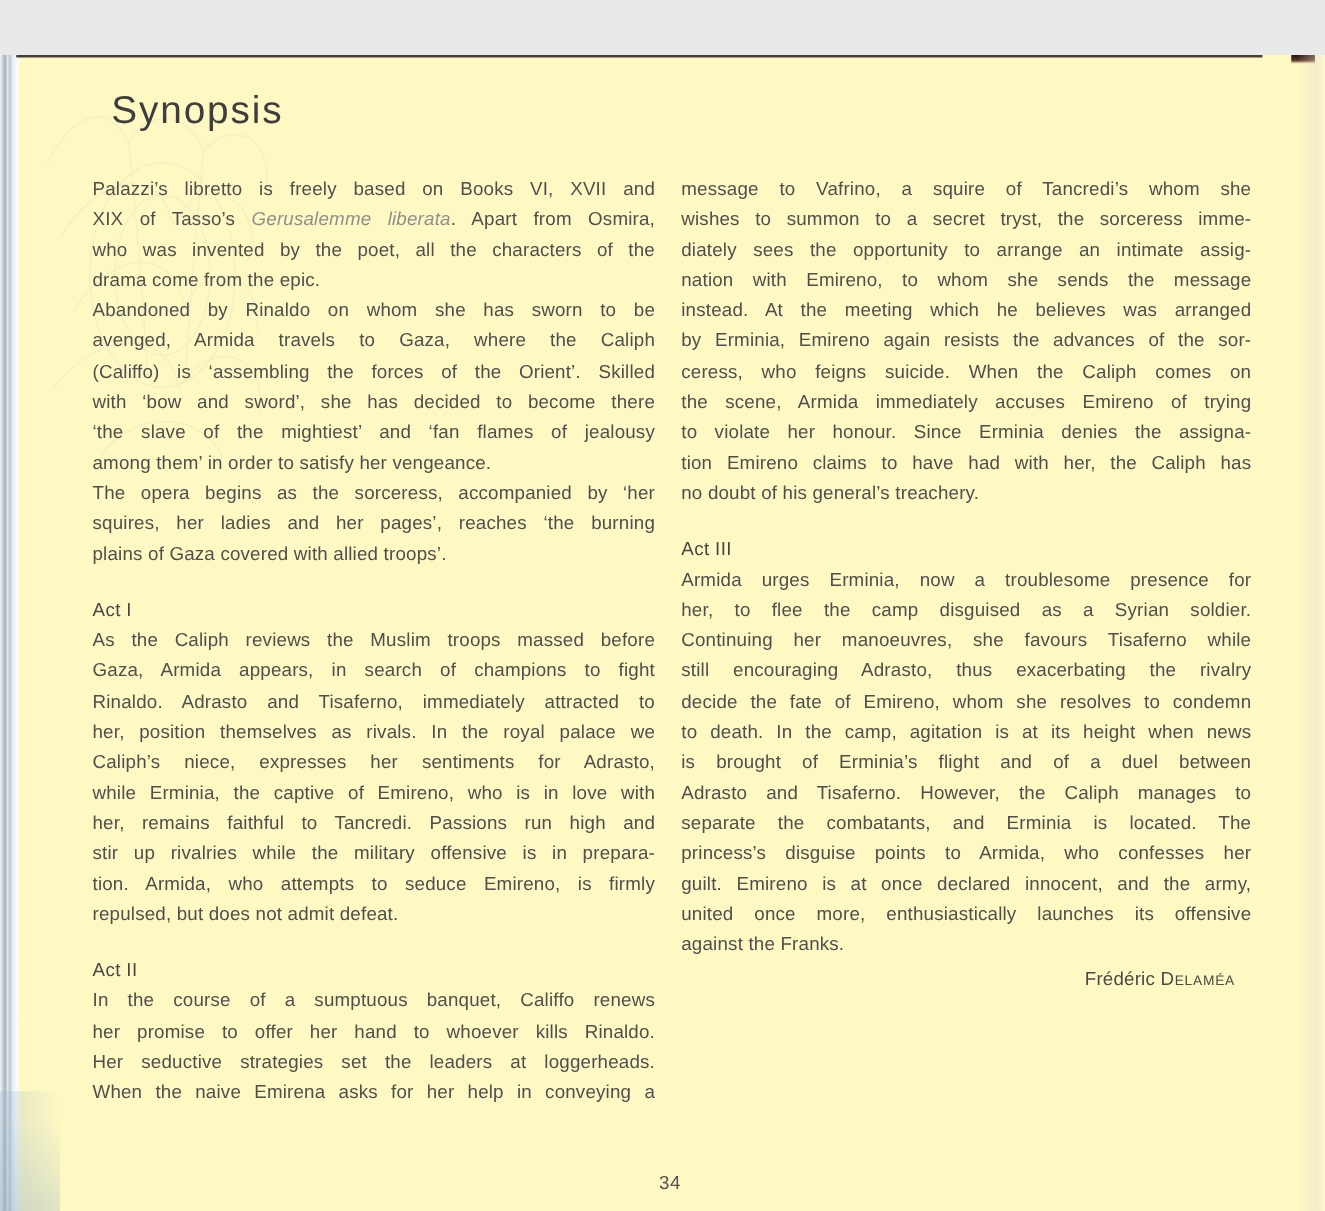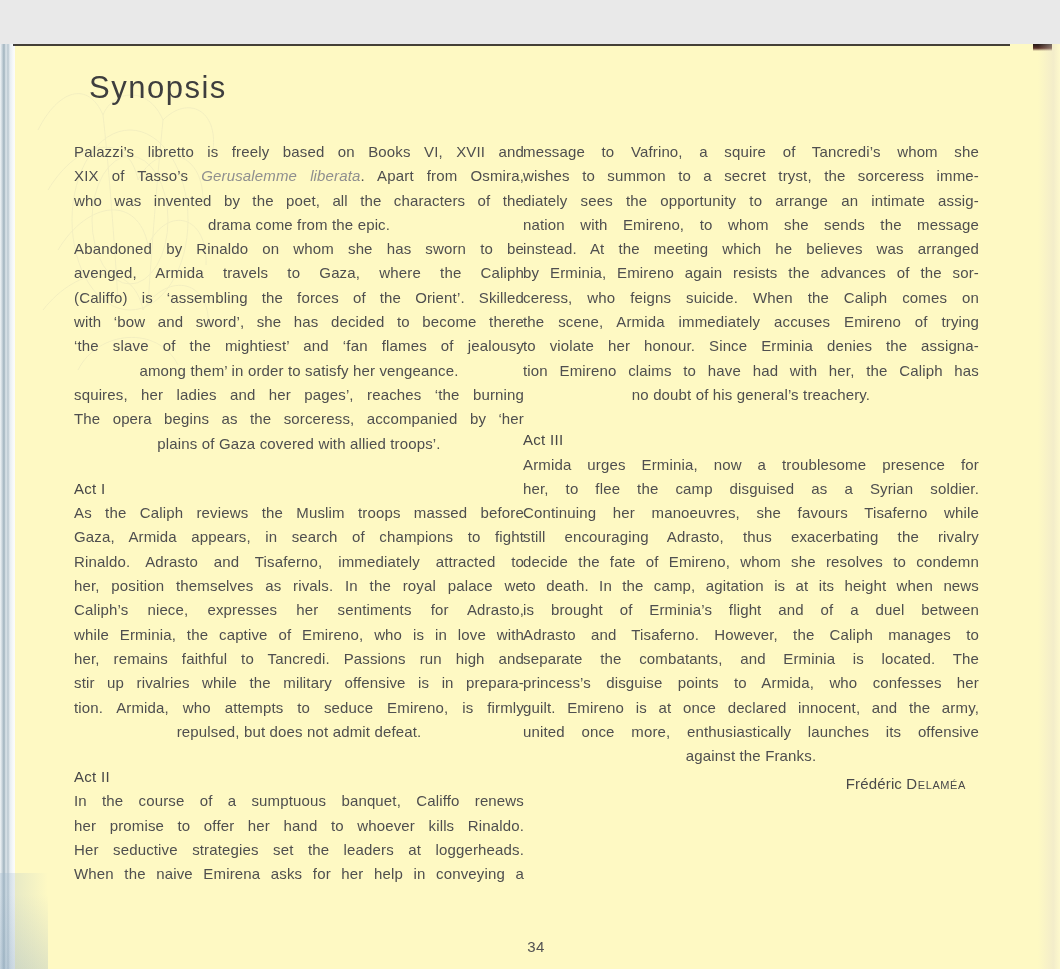--- a/index.html
+++ b/index.html
@@ -73,23 +73,23 @@
   }
 
   .col {
     position: absolute;
     top: 96px;
     font-size: 15px;
     line-height: 24.3px;
     letter-spacing: 0.15px;
   }
   .col-left  { left: 74px;  width: 450px; }
-  .col-right { left: 523px; width: 456px; }
-
-  .line { text-align: center; }
+  .col-right { left: 545px; width: 456px; }
+
+  .line { text-align: left; }
   .line.j {
     text-align: justify;
     text-align-last: justify;
   }
   .italic {
     font-style: italic;
     color: #8f8f8f;
   }
   .act-heading {
     margin-top: 21px;
@@ -150,22 +150,22 @@
       </div>
       <div class="paragraph">
         <div class="line j">Abandoned by Rinaldo on whom she has sworn to be</div>
         <div class="line j">avenged, Armida travels to Gaza, where the Caliph</div>
         <div class="line j">(Califfo) is ‘assembling the forces of the Orient’. Skilled</div>
         <div class="line j">with ‘bow and sword’, she has decided to become there</div>
         <div class="line j">‘the slave of the mightiest’ and ‘fan flames of jealousy</div>
         <div class="line">among them’ in order to satisfy her vengeance.</div>
       </div>
       <div class="paragraph">
+        <div class="line j">The opera begins as the sorceress, accompanied by ‘her</div>
         <div class="line j">squires, her ladies and her pages’, reaches ‘the burning</div>
-        <div class="line j">The opera begins as the sorceress, accompanied by ‘her</div>
         <div class="line">plains of Gaza covered with allied troops’.</div>
       </div>
       <div class="act-heading">Act I</div>
       <div class="paragraph">
         <div class="line j">As the Caliph reviews the Muslim troops massed before</div>
         <div class="line j">Gaza, Armida appears, in search of champions to fight</div>
         <div class="line j">Rinaldo. Adrasto and Tisaferno, immediately attracted to</div>
         <div class="line j">her, position themselves as rivals. In the royal palace we</div>
         <div class="line j">Caliph’s niece, expresses her sentiments for Adrasto,</div>
         <div class="line j">while Erminia, the captive of Emireno, who is in love with</div>

